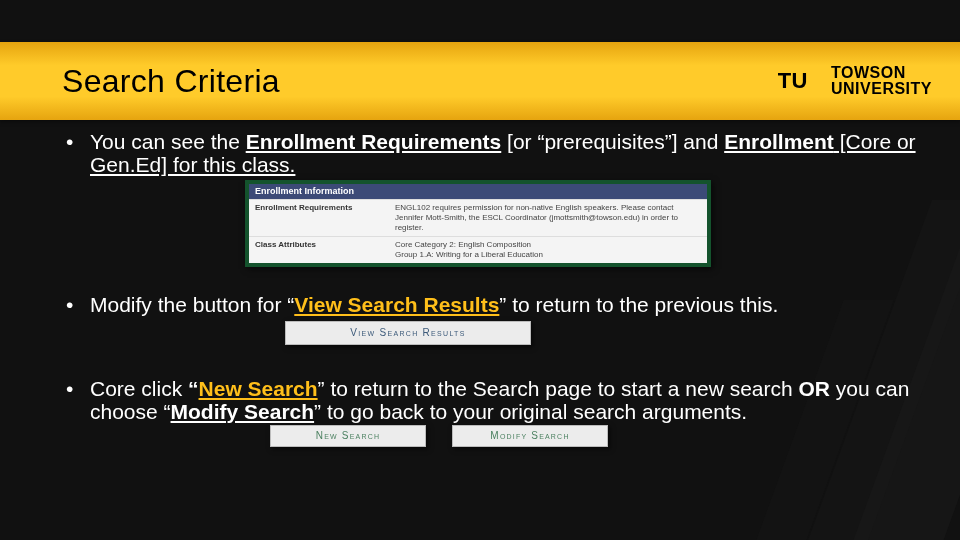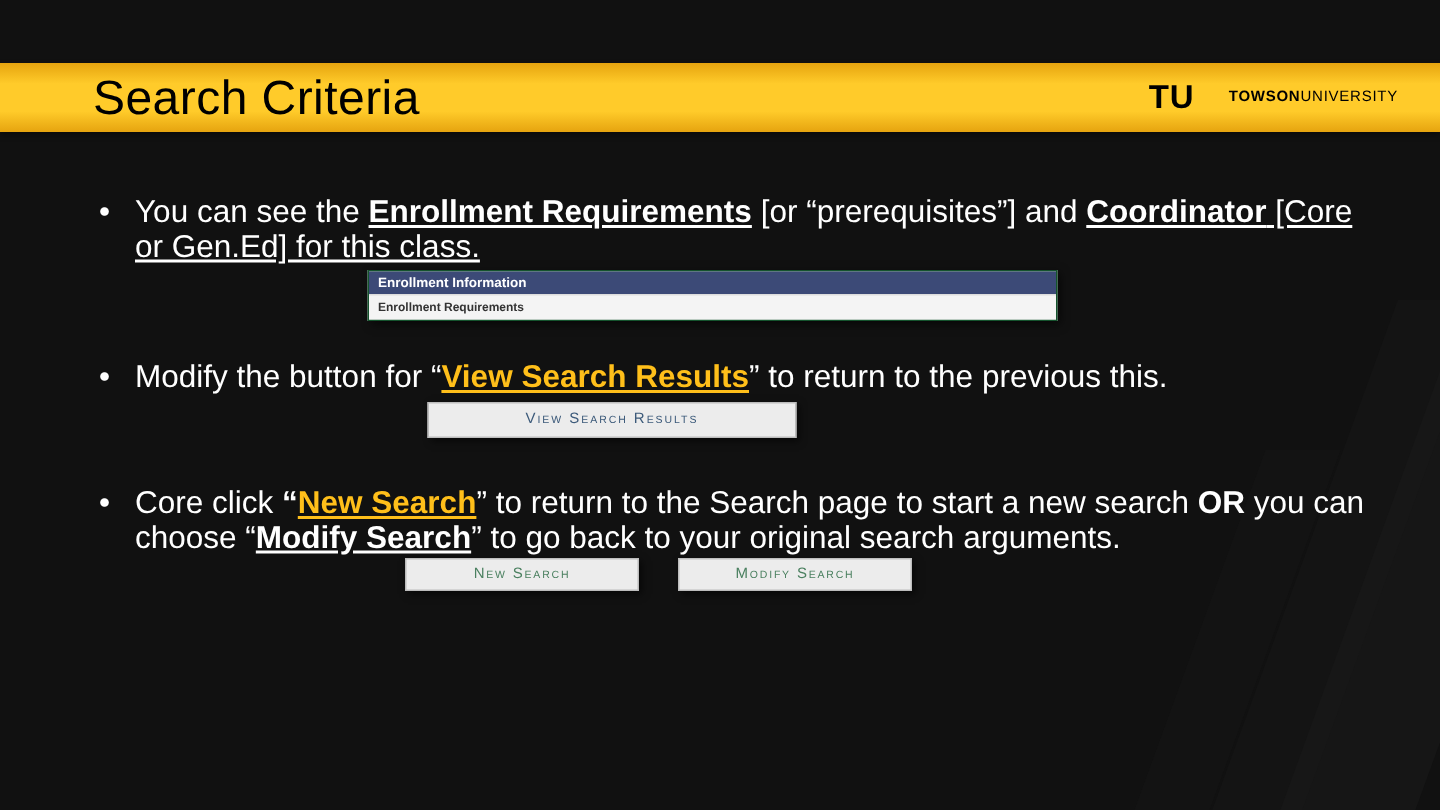--- a/index.html
+++ b/index.html
@@ -22,21 +22,21 @@
     position: absolute;
     background: #1b1b1b;
     transform: skewX(-20deg);
     opacity: 0.5;
   }
   .header-band {
     position: absolute;
     top: 42px;
     left: 0;
     right: 0;
-    height: 46px;
+    height: 78px;
     background: linear-gradient(#e6a40f, #ffcb2a 30%, #ffcb2a 70%, #e6a40f);
     box-shadow: 0 2px 4px rgba(0,0,0,0.4);
     display: flex;
     align-items: center;
     justify-content: space-between;
     padding: 0 28px 0 62px;
     box-sizing: border-box;
   }
   .title {
     font-size: 32px;
@@ -50,27 +50,27 @@
     gap: 23px;
     color: #000;
   }
   .logo .tu {
     font-weight: 900;
     font-size: 22px;
     letter-spacing: 0.5px;
   }
   .logo .stack {
     display: flex;
-    flex-direction: row;
+    flex-direction: column;
     line-height: 1;
-    font-size: 10px;
+    font-size: 16px;
     font-weight: 700;
     letter-spacing: 0.5px;
   }
-  .logo .stack span:last-child { font-weight: 400; }
+  .logo .stack span:last-child { font-weight: 700; }
   .content {
     position: absolute;
     top: 130px;
     left: 62px;
     right: 40px;
     color: #fff;
     font-size: 21px;
     line-height: 1.1;
   }
   ul.bullets {
@@ -94,21 +94,21 @@
   .bold-gold { font-weight: 700; color: #ffbf1a; }
   .u { text-decoration: underline; }
 
   
   .embed1 {
     margin: 4px 0 26px 155px;
     width: 458px;
     font-family: Arial, sans-serif;
     font-size: 8px;
     line-height: 1.25;
-    border: 1px solid #14532d;
+    border: 4px solid #14532d;
     background: #f2f2f2;
     box-shadow: 2px 2px 6px rgba(0,0,0,0.6);
   }
   .embed1 .hdr {
     background: #3c4a77;
     color: #fff;
     font-weight: 700;
     padding: 2px 6px;
     font-size: 9px;
   }
@@ -184,26 +184,32 @@
         <span>TOWSON</span>
         <span>UNIVERSITY</span>
       </span>
     </div>
   </div>
 
   <div class="content">
     <ul class="bullets">
 
       <li>
-        <span>You can see the </span><span class="bold u">Enrollment Requirements</span><span> [or “prerequisites”] and </span><span class="bold u">Coordinator</span><span class="u"> [Core or Gen.Ed] for this class.</span>
+        <span>You can see the </span><span class="bold u">Enrollment Requirements</span><span> [or “prerequisites”] and </span><span class="bold u">Enrollment</span><span class="u"> [Core or Gen.Ed] for this class.</span>
 
         <div class="embed1">
           <div class="hdr">Enrollment Information</div>
           <div class="row">
             <div class="lab">Enrollment Requirements</div>
+            <div class="val">ENGL102 requires permission for non-native English speakers. Please contact Jennifer Mott-Smith, the ESCL Coordinator (jmottsmith@towson.edu) in order to register.</div>
+          </div>
+          <div class="row">
+            <div class="lab">Class Attributes</div>
+            <div class="val" style="white-space:pre-line">Core Category 2: English Composition
+Group 1.A: Writing for a Liberal Education</div>
           </div>
         </div>
       </li>
 
       <li>
         <span>Modify the button for “</span><span class="bold-gold u">View Search Results</span><span>” to return to the previous this.</span>
 
         <div class="embed2">
           <span>View Search Results</span>
         </div>

